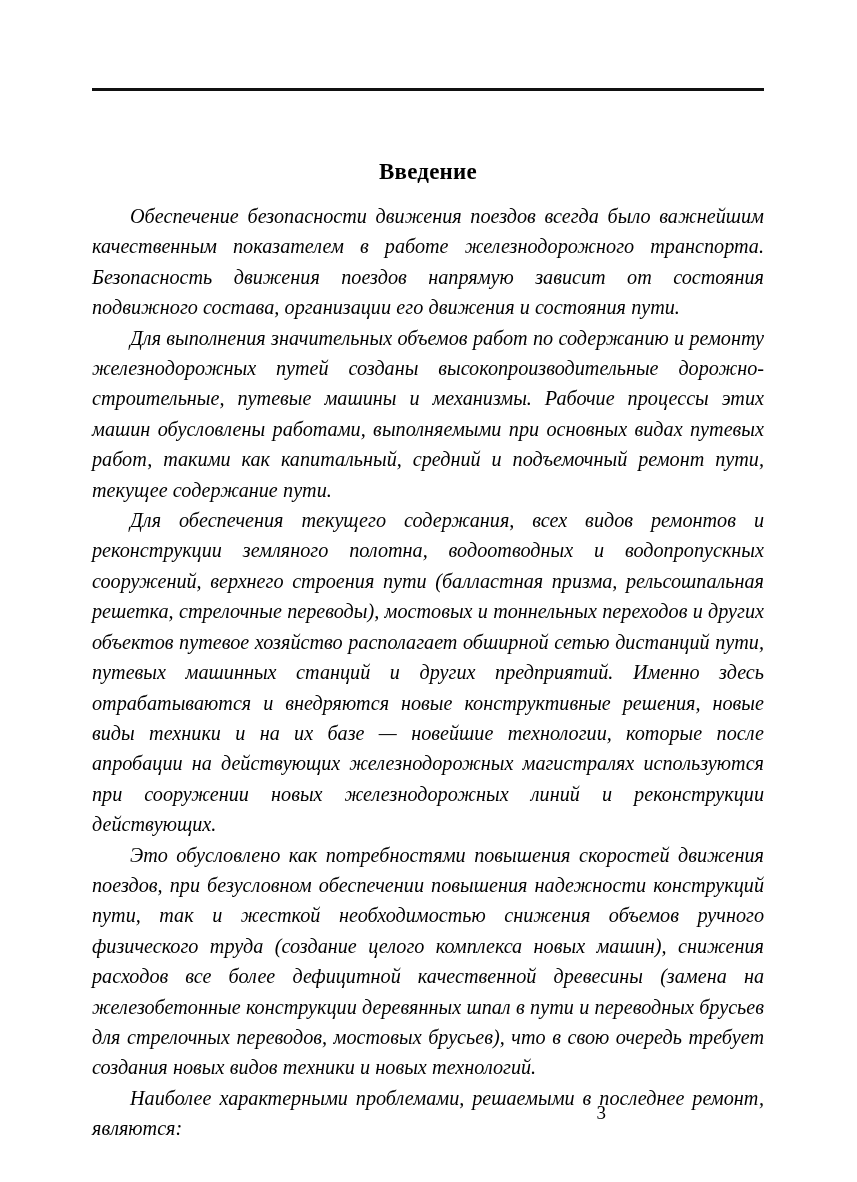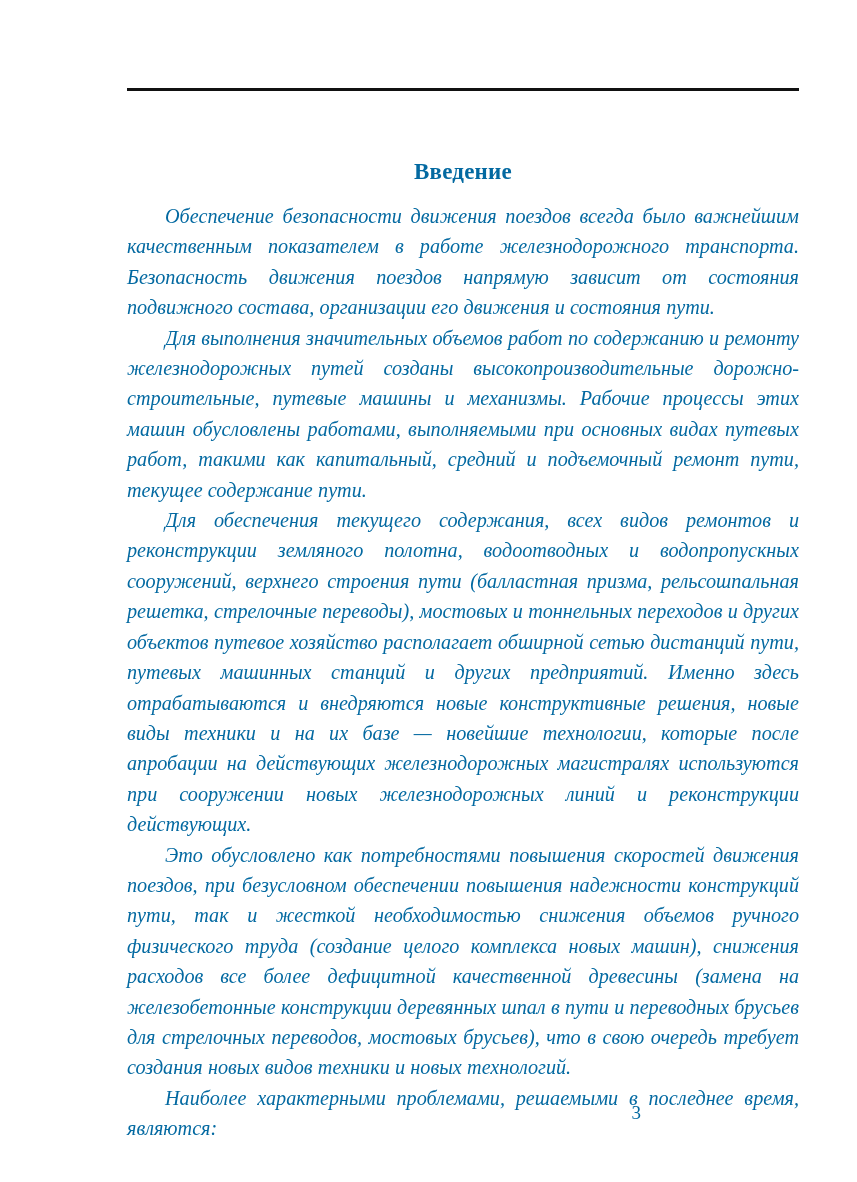--- a/index.html
+++ b/index.html
@@ -6,23 +6,22 @@
     margin: 0;
     padding: 0;
     background: #ffffff;
   }
   .page {
     position: relative;
     width: 698px;
     height: 1182px;
     background: #ffffff;
     font-family: "Liberation Serif", "DejaVu Serif", serif;
-    color: #0369a1;
+    color: #000000;
     box-sizing: border-box;
-    margin-left: 35px;
   }
   .content {
     position: absolute;
     left: 92px;
     top: 88px;
     width: 672px;
   }
   .rule {
     width: 100%;
     border-top: 2.5px solid #111111;
@@ -60,17 +59,17 @@
 
 <div class="page">
   <div class="content">
     <div class="rule"></div>
     <h1 class="title">Введение</h1>
     <div class="body-text">
       <p>Обеспечение безопасности движения поездов всегда было важнейшим качественным показателем в работе железнодорожного транспорта. Безопасность движения поездов напрямую зависит от состояния подвижного состава, организации его движения и состояния пути.</p>
       <p>Для выполнения значительных объемов работ по содержанию и ремонту железнодорожных путей созданы высокопроизводительные дорожно-строительные, путевые машины и механизмы. Рабочие процессы этих машин обусловлены работами, выполняемыми при основных видах путевых работ, такими как капитальный, средний и подъемочный ремонт пути, текущее содержание пути.</p>
       <p>Для обеспечения текущего содержания, всех видов ремонтов и реконструкции земляного полотна, водоотводных и водопропускных сооружений, верхнего строения пути (балластная призма, рельсошпальная решетка, стрелочные переводы), мостовых и тоннельных переходов и других объектов путевое хозяйство располагает обширной сетью дистанций пути, путевых машинных станций и других предприятий. Именно здесь отрабатываются и внедряются новые конструктивные решения, новые виды техники и на их базе — новейшие технологии, которые после апробации на действующих железнодорожных магистралях используются при сооружении новых железнодорожных линий и реконструкции действующих.</p>
       <p>Это обусловлено как потребностями повышения скоростей движения поездов, при безусловном обеспечении повышения надежности конструкций пути, так и жесткой необходимостью снижения объемов ручного физического труда (создание целого комплекса новых машин), снижения расходов все более дефицитной качественной древесины (замена на железобетонные конструкции деревянных шпал в пути и переводных брусьев для стрелочных переводов, мостовых брусьев), что в свою очередь требует создания новых видов техники и новых технологий.</p>
-      <p>Наиболее характерными проблемами, решаемыми в последнее время, являются:</p>
+      <p>Наиболее характерными проблемами, решаемыми в последнее ремонт, являются:</p>
     </div>
   </div>
   <div class="page-number">3</div>
 </div>
 
 </body></html>

